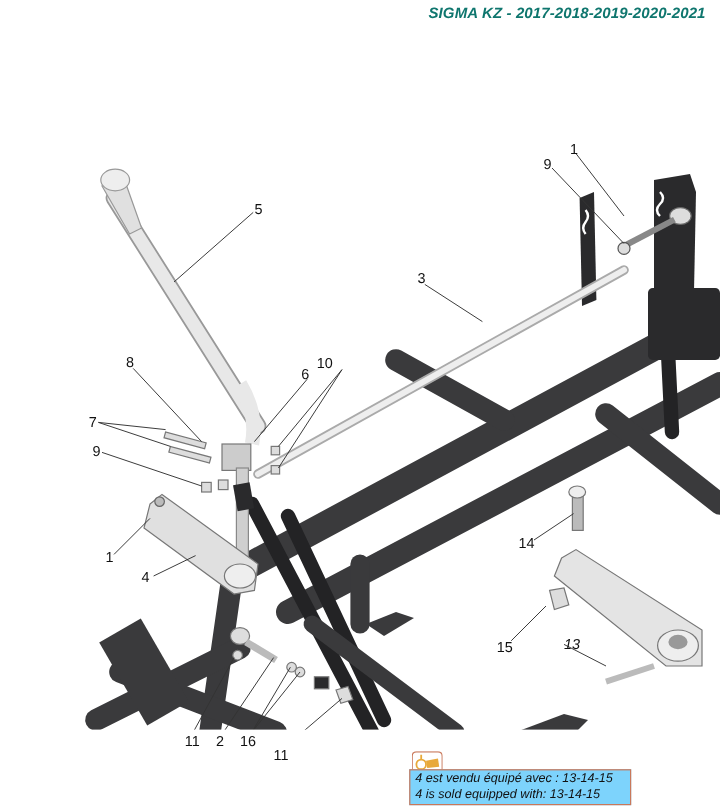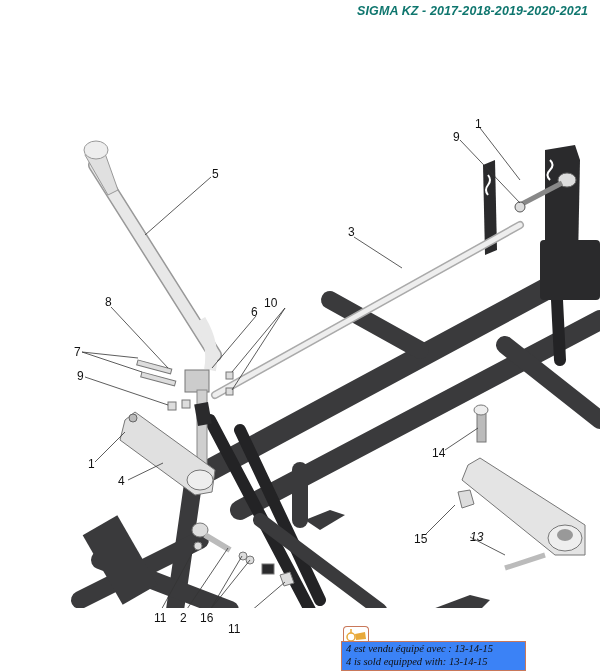--- a/index.html
+++ b/index.html
@@ -1,20 +1,20 @@
 <!DOCTYPE html>
 <html><head>
   <meta charset="utf-8">
   <style>
     html, body { margin: 0; padding: 0; background: #ffffff; }
     body { width: 600px; height: 672px; position: relative; overflow: hidden; font-family: "Liberation Sans", sans-serif; }
     .title { position: absolute; right: 12px; top: 4px; font-weight: bold; font-style: italic; font-size: 12.5px; color: #0f766e; letter-spacing: 0.1px; }
     svg.diagram { position: absolute; left: 0; top: 0; }
     .callout { position: absolute; font-size: 12px; color: #111; line-height: 1; }
-    .note { position: absolute; left: 341px; top: 641px; width: 183px; height: 28px; border: 1px solid #c9785a; background: #3b82f6; font-family: Liberation Serif, serif; }
+    .note { position: absolute; left: 341px; top: 641px; width: 183px; height: 28px; border: 1px solid #c9785a; background: #7dd3fc; }
     .note-tab { position: absolute; left: 343px; top: 626px; width: 24px; height: 16px; border: 1px solid #c9785a; border-bottom: none; border-radius: 4px 4px 0 0; background: #fff; }
     .note-line { position: absolute; left: 4px; font-size: 10.5px; font-style: italic; color: #111; white-space: nowrap; }
   </style>
 </head>
 <body>
 
 <div class="title">SIGMA KZ - 2017-2018-2019-2020-2021</div>
 
 <svg class="diagram" width="600" height="672" viewBox="0 0 600 672">
   <defs>

